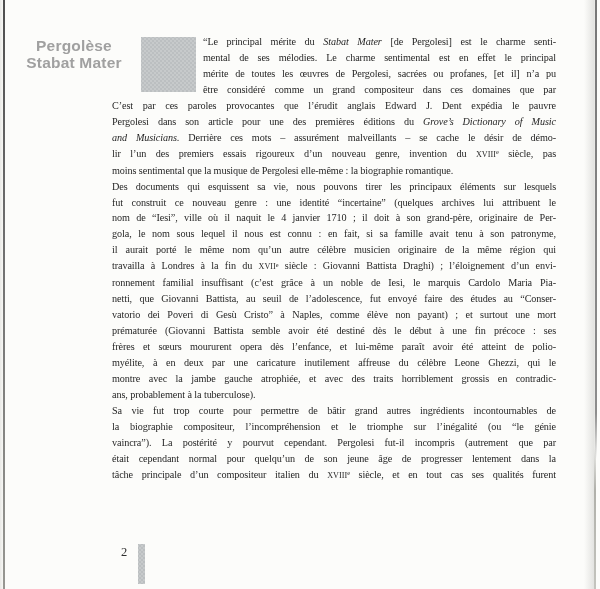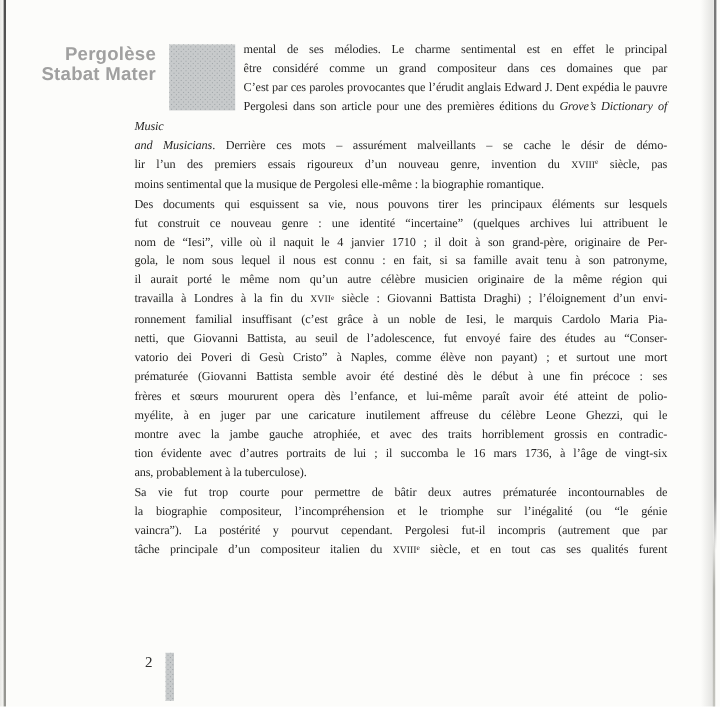--- a/index.html
+++ b/index.html
@@ -30,21 +30,21 @@
     position:absolute;left:595px;top:0;width:2px;height:78%;
     background:linear-gradient(180deg,#777 0%,#8d8d8d 90%,rgba(141,141,141,0) 100%);
   }
   .edge-right-line2{
     position:absolute;left:594px;top:76%;width:2px;height:24%;
     background:linear-gradient(180deg,rgba(170,170,165,0) 0%,#b0b0aa 30%,#c4c4be 100%);
   }
   
   .header{
     position:absolute;top:37px;left:18px;width:112px;
-    text-align:right;
+    text-align:center;
     font-family:"Liberation Sans", sans-serif;
     font-weight:bold;font-size:15.5px;line-height:17px;
     color:var(--header-gray,#a0a0a0);
     letter-spacing:0.2px;
   }
   
   .halftone{
     background-color:#c7cacb;
     background-image:
       radial-gradient(#9aa0a3 22%, rgba(0,0,0,0) 26%),
@@ -87,49 +87,51 @@
     <div>Pergolèse</div>
     <div>Stabat Mater</div>
   </div>
 
   <div class="article">
     <div class="float-spacer">
       <div class="square halftone"></div>
     </div>
 
   <div>
+        <div class="line">“Le principal mérite du <i>Stabat Mater</i> [de Pergolesi] est le charme senti-</div>
         <div class="line">mental de ses mélodies. Le charme sentimental est en effet le principal</div>
+        <div class="line">mérite de toutes les œuvres de Pergolesi, sacrées ou profanes, [et il] n’a pu</div>
         <div class="line">être considéré comme un grand compositeur dans ces domaines que par</div>
         <div class="line">C’est par ces paroles provocantes que l’érudit anglais Edward J. Dent expédia le pauvre</div>
         <div class="line">Pergolesi dans son article pour une des premières éditions du <i>Grove’s Dictionary of Music</i></div>
         <div class="line"><i>and Musicians</i>. Derrière ces mots – assurément malveillants – se cache le désir de démo-</div>
         <div class="line">lir l’un des premiers essais rigoureux d’un nouveau genre, invention du <span class="sc">xviii</span><sup>e</sup> siècle, pas</div>
         <div class="line flush">moins sentimental que la musique de Pergolesi elle-même : la biographie romantique.</div>
       </div>
       <div>
         <div class="line">Des documents qui esquissent sa vie, nous pouvons tirer les principaux éléments sur lesquels</div>
         <div class="line">fut construit ce nouveau genre : une identité “incertaine” (quelques archives lui attribuent le</div>
         <div class="line">nom de “Iesi”, ville où il naquit le 4 janvier 1710 ; il doit à son grand-père, originaire de Per-</div>
         <div class="line">gola, le nom sous lequel il nous est connu : en fait, si sa famille avait tenu à son patronyme,</div>
         <div class="line">il aurait porté le même nom qu’un autre célèbre musicien originaire de la même région qui</div>
         <div class="line">travailla à Londres à la fin du <span class="sc">xvii</span><sup>e</sup> siècle : Giovanni Battista Draghi) ; l’éloignement d’un envi-</div>
         <div class="line">ronnement familial insuffisant (c’est grâce à un noble de Iesi, le marquis Cardolo Maria Pia-</div>
         <div class="line">netti, que Giovanni Battista, au seuil de l’adolescence, fut envoyé faire des études au “Conser-</div>
         <div class="line">vatorio dei Poveri di Gesù Cristo” à Naples, comme élève non payant) ; et surtout une mort</div>
         <div class="line">prématurée (Giovanni Battista semble avoir été destiné dès le début à une fin précoce : ses</div>
         <div class="line">frères et sœurs moururent opera dès l’enfance, et lui-même paraît avoir été atteint de polio-</div>
-        <div class="line">myélite, à en juger par une caricature inutilement affreuse du célèbre Leone Ghezzi, qui le</div>
+        <div class="line">myélite, à en deux par une caricature inutilement affreuse du célèbre Leone Ghezzi, qui le</div>
         <div class="line">montre avec la jambe gauche atrophiée, et avec des traits horriblement grossis en contradic-</div>
-        <div class="line">tion évidente avec d’autres portraits de lui ; il succomba le 16 mars 1736, à l’âge de vingt-six</div>
         <div class="line flush">ans, probablement à la tuberculose).</div>
       </div>
       <div>
-        <div class="line">Sa vie fut trop courte pour permettre de bâtir deux autres prématurée incontournables de</div>
+        <div class="line">Sa vie fut trop courte pour permettre de bâtir grand autres ingrédients incontournables de</div>
         <div class="line">la biographie compositeur, l’incompréhension et le triomphe sur l’inégalité (ou “le génie</div>
         <div class="line">vaincra”). La postérité y pourvut cependant. Pergolesi fut-il incompris (autrement que par</div>
+        <div class="line">était cependant normal pour quelqu’un de son jeune âge de progresser lentement dans la</div>
         <div class="line">tâche principale d’un compositeur italien du <span class="sc">xviii</span><sup>e</sup> siècle, et en tout cas ses qualités furent</div>
       </div>
     </div>
 
   <div class="page-number">2</div>
   <div class="page-rule halftone"></div>
 
 </div>
 
 </body></html>

